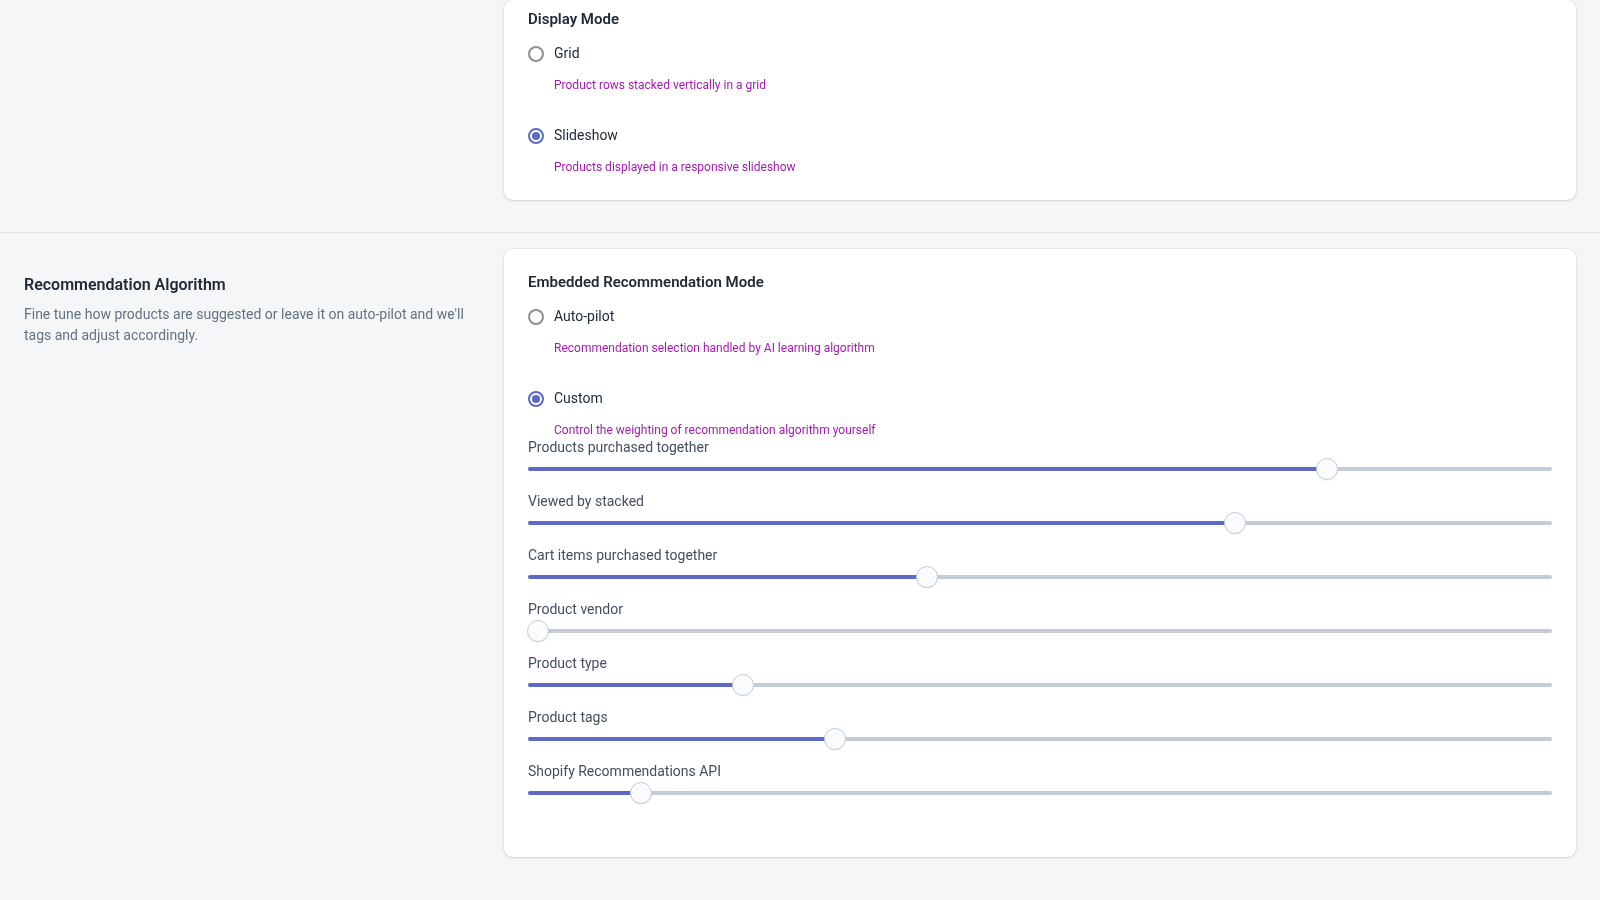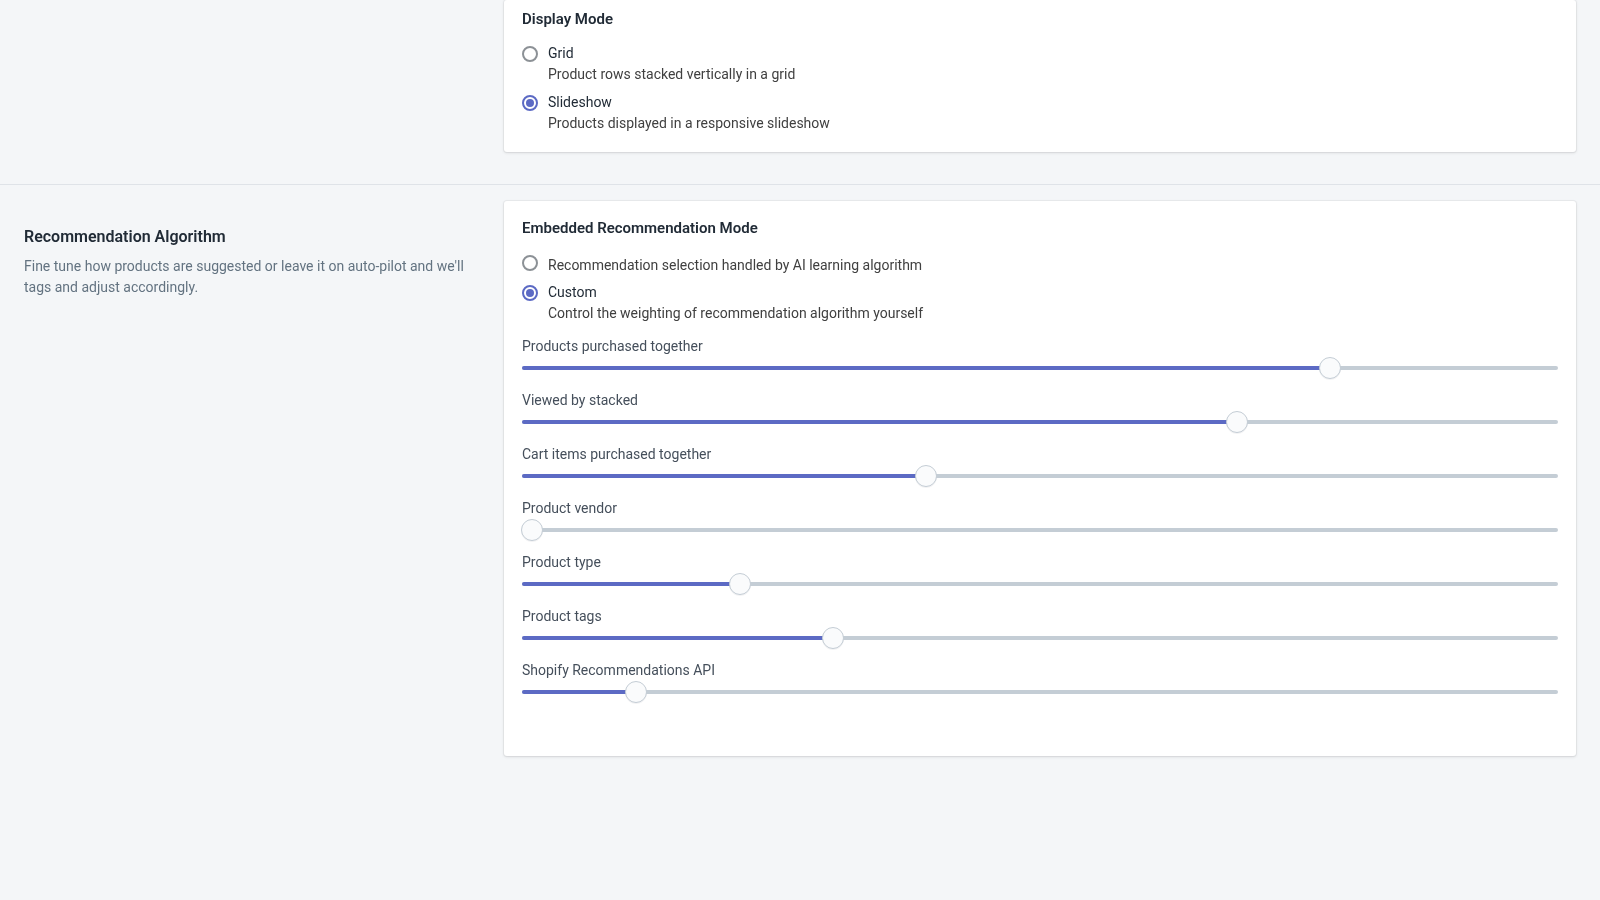--- a/index.html
+++ b/index.html
@@ -39,34 +39,34 @@
       color: #212b36;
       margin-bottom: 10px;
     }
     .section-desc {
       font-size: 14px;
       color: #637381;
       line-height: 1.5;
     }
     .card {
       background: #ffffff;
-      border-radius: 3px;
+      border-radius: 9px;
       box-shadow: 0 0 0 1px rgba(63,63,68,0.05), 0 1px 3px 0 rgba(63,63,68,0.15);
-      padding: 18px;
+      padding: 24px;
     }
     .card-title {
       font-size: 15px;
       font-weight: 600;
       color: #212b36;
       margin-bottom: 16px;
     }
     .radio-group {
       display: flex;
       flex-direction: column;
-      gap: 8px;
+      gap: 32px;
     }
     .radio-option {
       display: flex;
       align-items: flex-start;
       cursor: pointer;
     }
     .radio-circle {
       width: 16px;
       height: 16px;
       border: 2px solid #8c9196;
@@ -92,32 +92,31 @@
     .radio-texts {
       display: flex;
       flex-direction: column;
     }
     .radio-label {
       font-size: 14px;
       color: #212b36;
       line-height: 1.3;
     }
     .radio-sub {
-      font-size: 14px;
-      color: #404040;
-      margin-top: 3px;
+      font-size: 12px;
+      color: #a21caf;
+      margin-top: 15px;
       line-height: 1.4;
     }
     .divider {
       height: 1px;
       background: #dfe3e8;
       margin: 16px 0;
     }
     .slider-block {
-      margin-top: 14px;
     }
     .slider-label {
       font-size: 14px;
       color: #454f5b;
       margin-bottom: 12px;
       display: block;
     }
     .slider-track {
       position: relative;
       height: 4px;
@@ -189,20 +188,21 @@
       <div class="section-title">Recommendation Algorithm</div>
       <div class="section-desc">Fine tune how products are suggested or leave it on auto-pilot and we'll tags and adjust accordingly.</div>
     </div>
     <div class="section-right">
       <div class="card second-card">
         <div class="card-title">Embedded Recommendation Mode</div>
         <div class="radio-group">
           <div class="radio-option">
             <div class="radio-circle"></div>
             <div class="radio-texts">
+              <span class="radio-label">Auto-pilot</span>
               <span class="radio-sub">Recommendation selection handled by AI learning algorithm</span>
             </div>
           </div>
           <div class="radio-option">
             <div class="radio-circle selected"></div>
             <div class="radio-texts">
               <span class="radio-label">Custom</span>
               <span class="radio-sub">Control the weighting of recommendation algorithm yourself</span>
             </div>
           </div>

